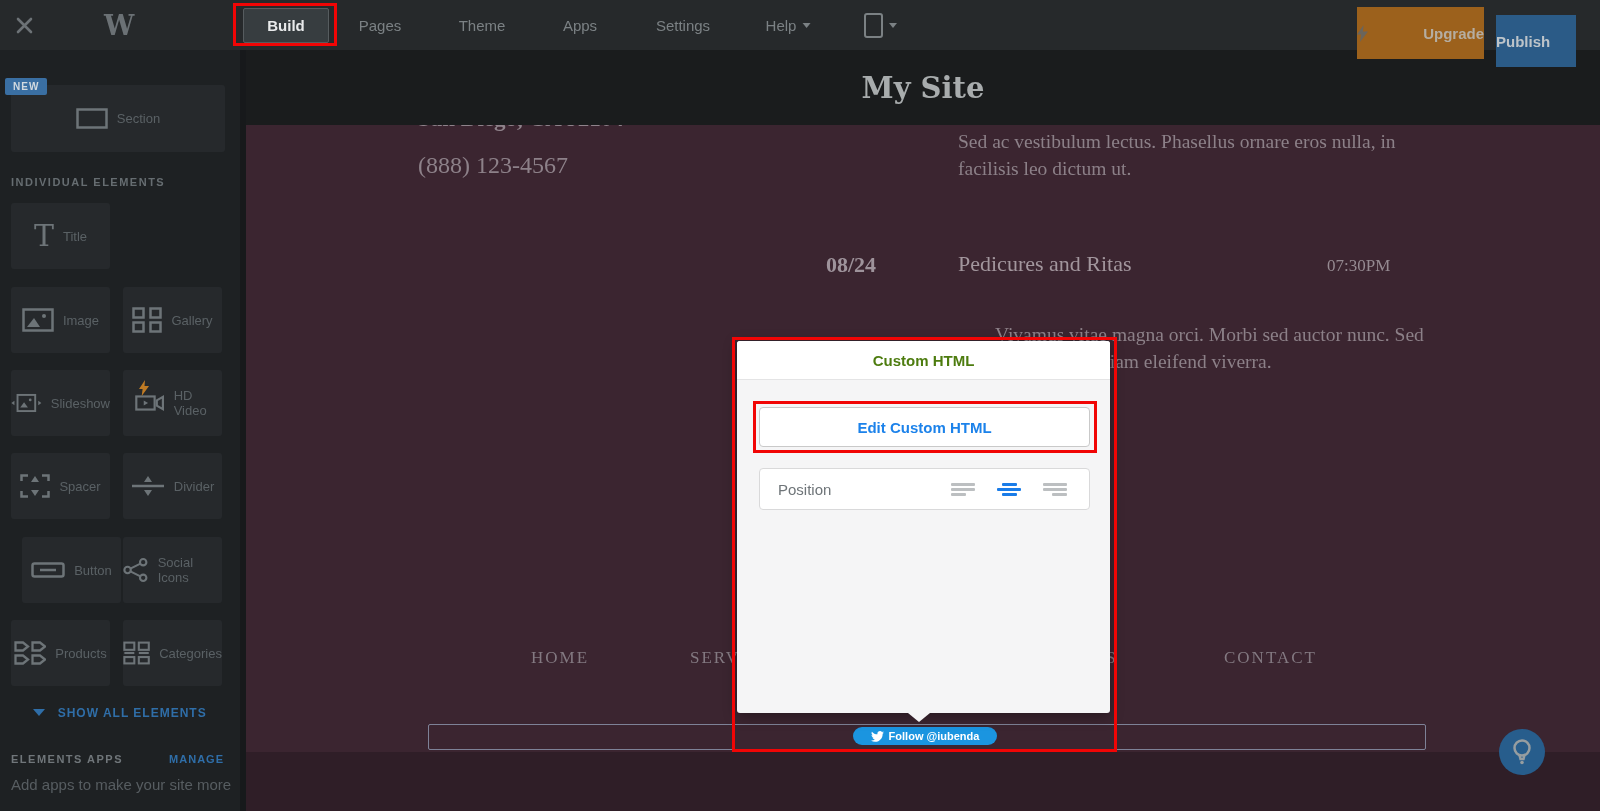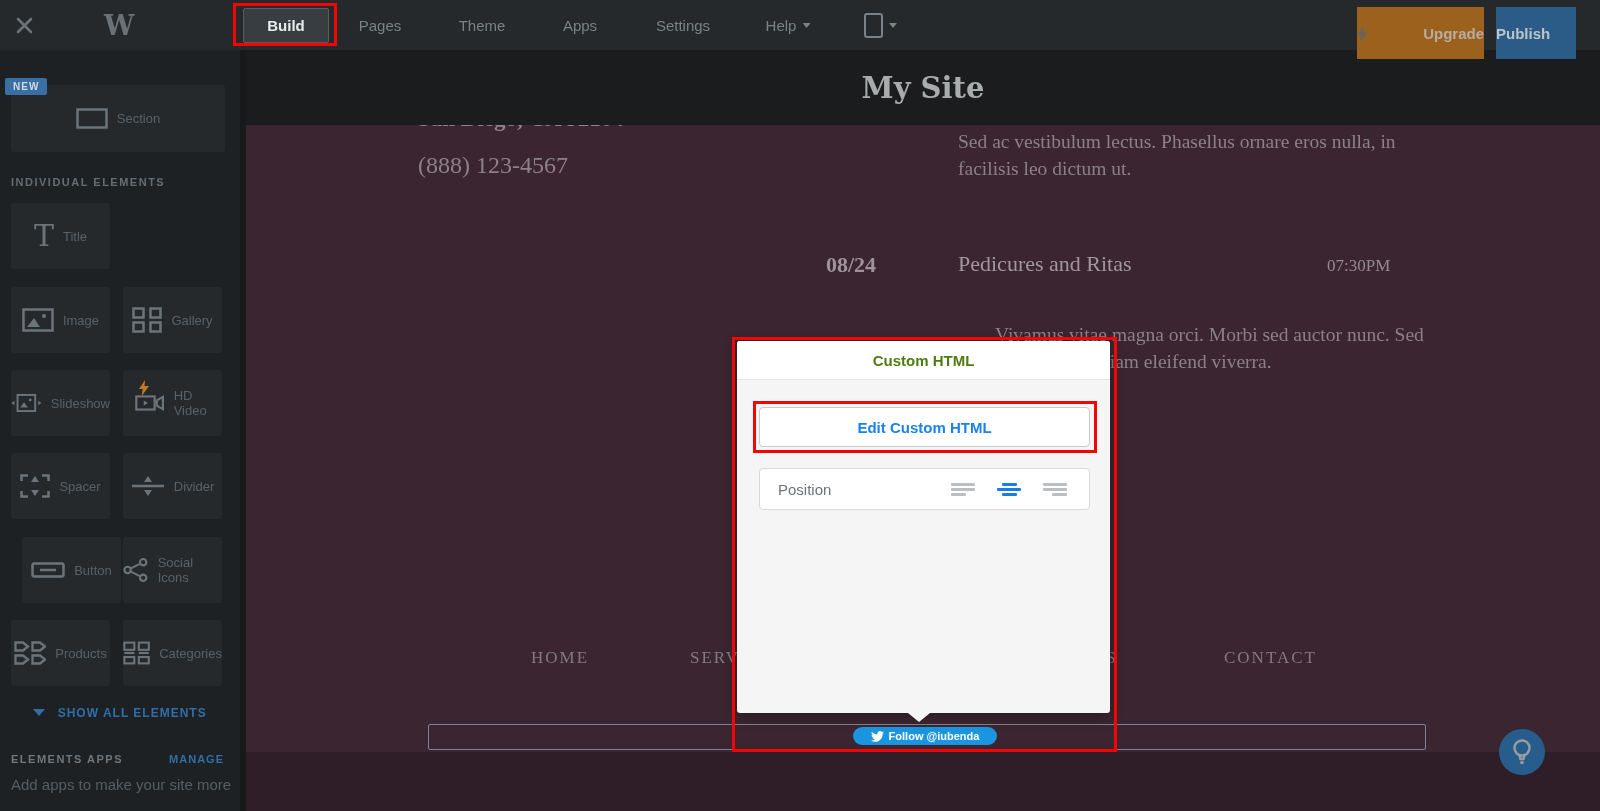--- a/index.html
+++ b/index.html
@@ -12,21 +12,21 @@
   .tb-item{position:absolute;top:0;height:50px;display:flex;align-items:center;color:#7b8184;font-size:15px;}
   .tb-center{transform:translateX(-50%);}
   .build-box{position:absolute;left:243px;top:8px;width:84px;height:33px;background:#373d40;
              border:1px solid #565c5f;border-radius:2px;display:flex;align-items:center;justify-content:center;
              color:#e9ebec;font-size:15px;font-weight:600;}
   .caret{display:inline-block;width:0;height:0;border-left:4px solid transparent;border-right:4px solid transparent;
          border-top:5px solid #7b8184;margin-left:6px;}
   .device{width:15px;height:21px;border:2px solid #7b8184;border-radius:3px;}
   .btn{position:absolute;top:7px;height:52px;border-radius:0;display:flex;align-items:center;justify-content:space-between;gap:7px;}
   .upgrade{left:1357px;width:127px;background:#9c611c;color:#b5ada1;font-size:15px;font-weight:600;}
-  .publish{left:1496px;width:80px;background:#2b5b87;color:#bdc4c9;font-size:15px;font-weight:600;}
+  .publish{left:1496px;width:80px;background:#2b5b87;color:#bdc4c9;font-size:15px;font-weight:600;margin-top:8px;}
 
   
   .sidebar{left:0;top:50px;width:240px;height:761px;background:#1e2123;z-index:4;}
   .new-badge{position:absolute;left:5px;top:28px;background:#3a6fa3;color:#d2dae0;font-size:10px;font-weight:700;
              letter-spacing:1px;padding:3px 8px;border-radius:2px;z-index:2;}
   .tile{position:absolute;background:#26292c;border-radius:3px;display:flex;flex-direction:row;
         align-items:center;justify-content:center;gap:9px;color:#5a6165;font-size:13px;}
   .tile svg{display:block;}
   .side-label{position:absolute;color:#666d71;font-size:11px;font-weight:700;letter-spacing:1.5px;}
   .blue-link{color:#2f6ea8;font-weight:700;}

